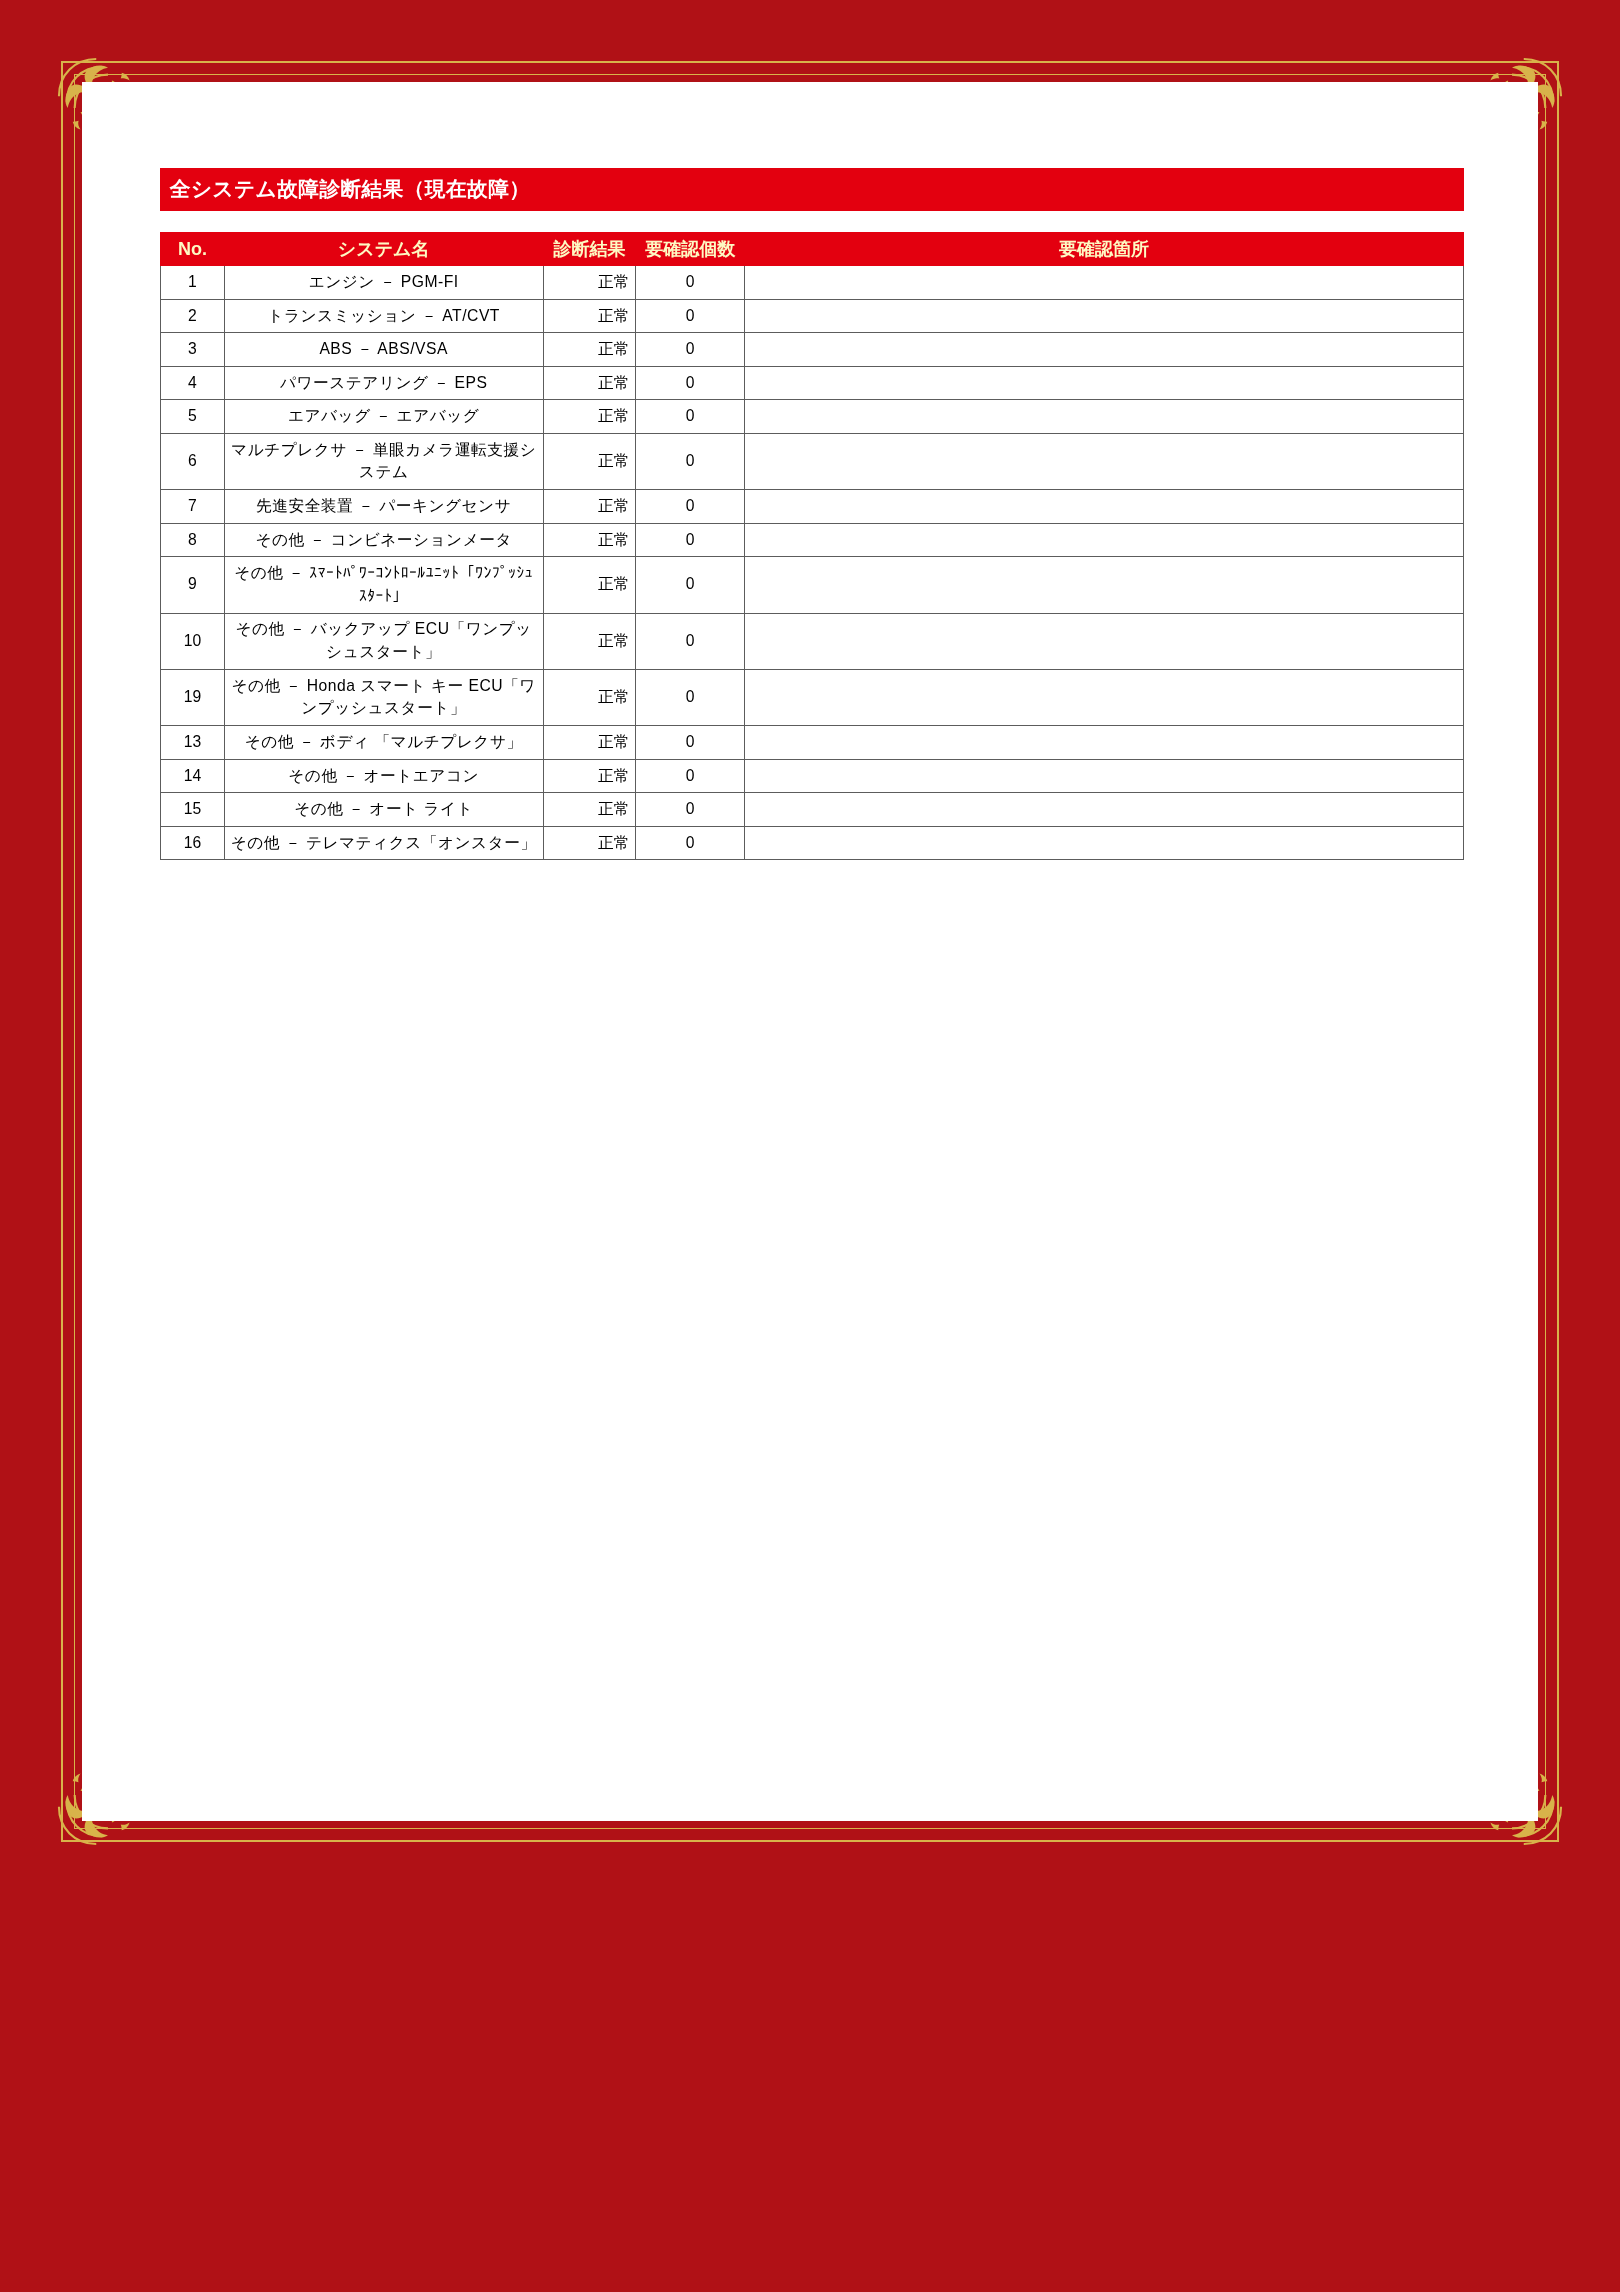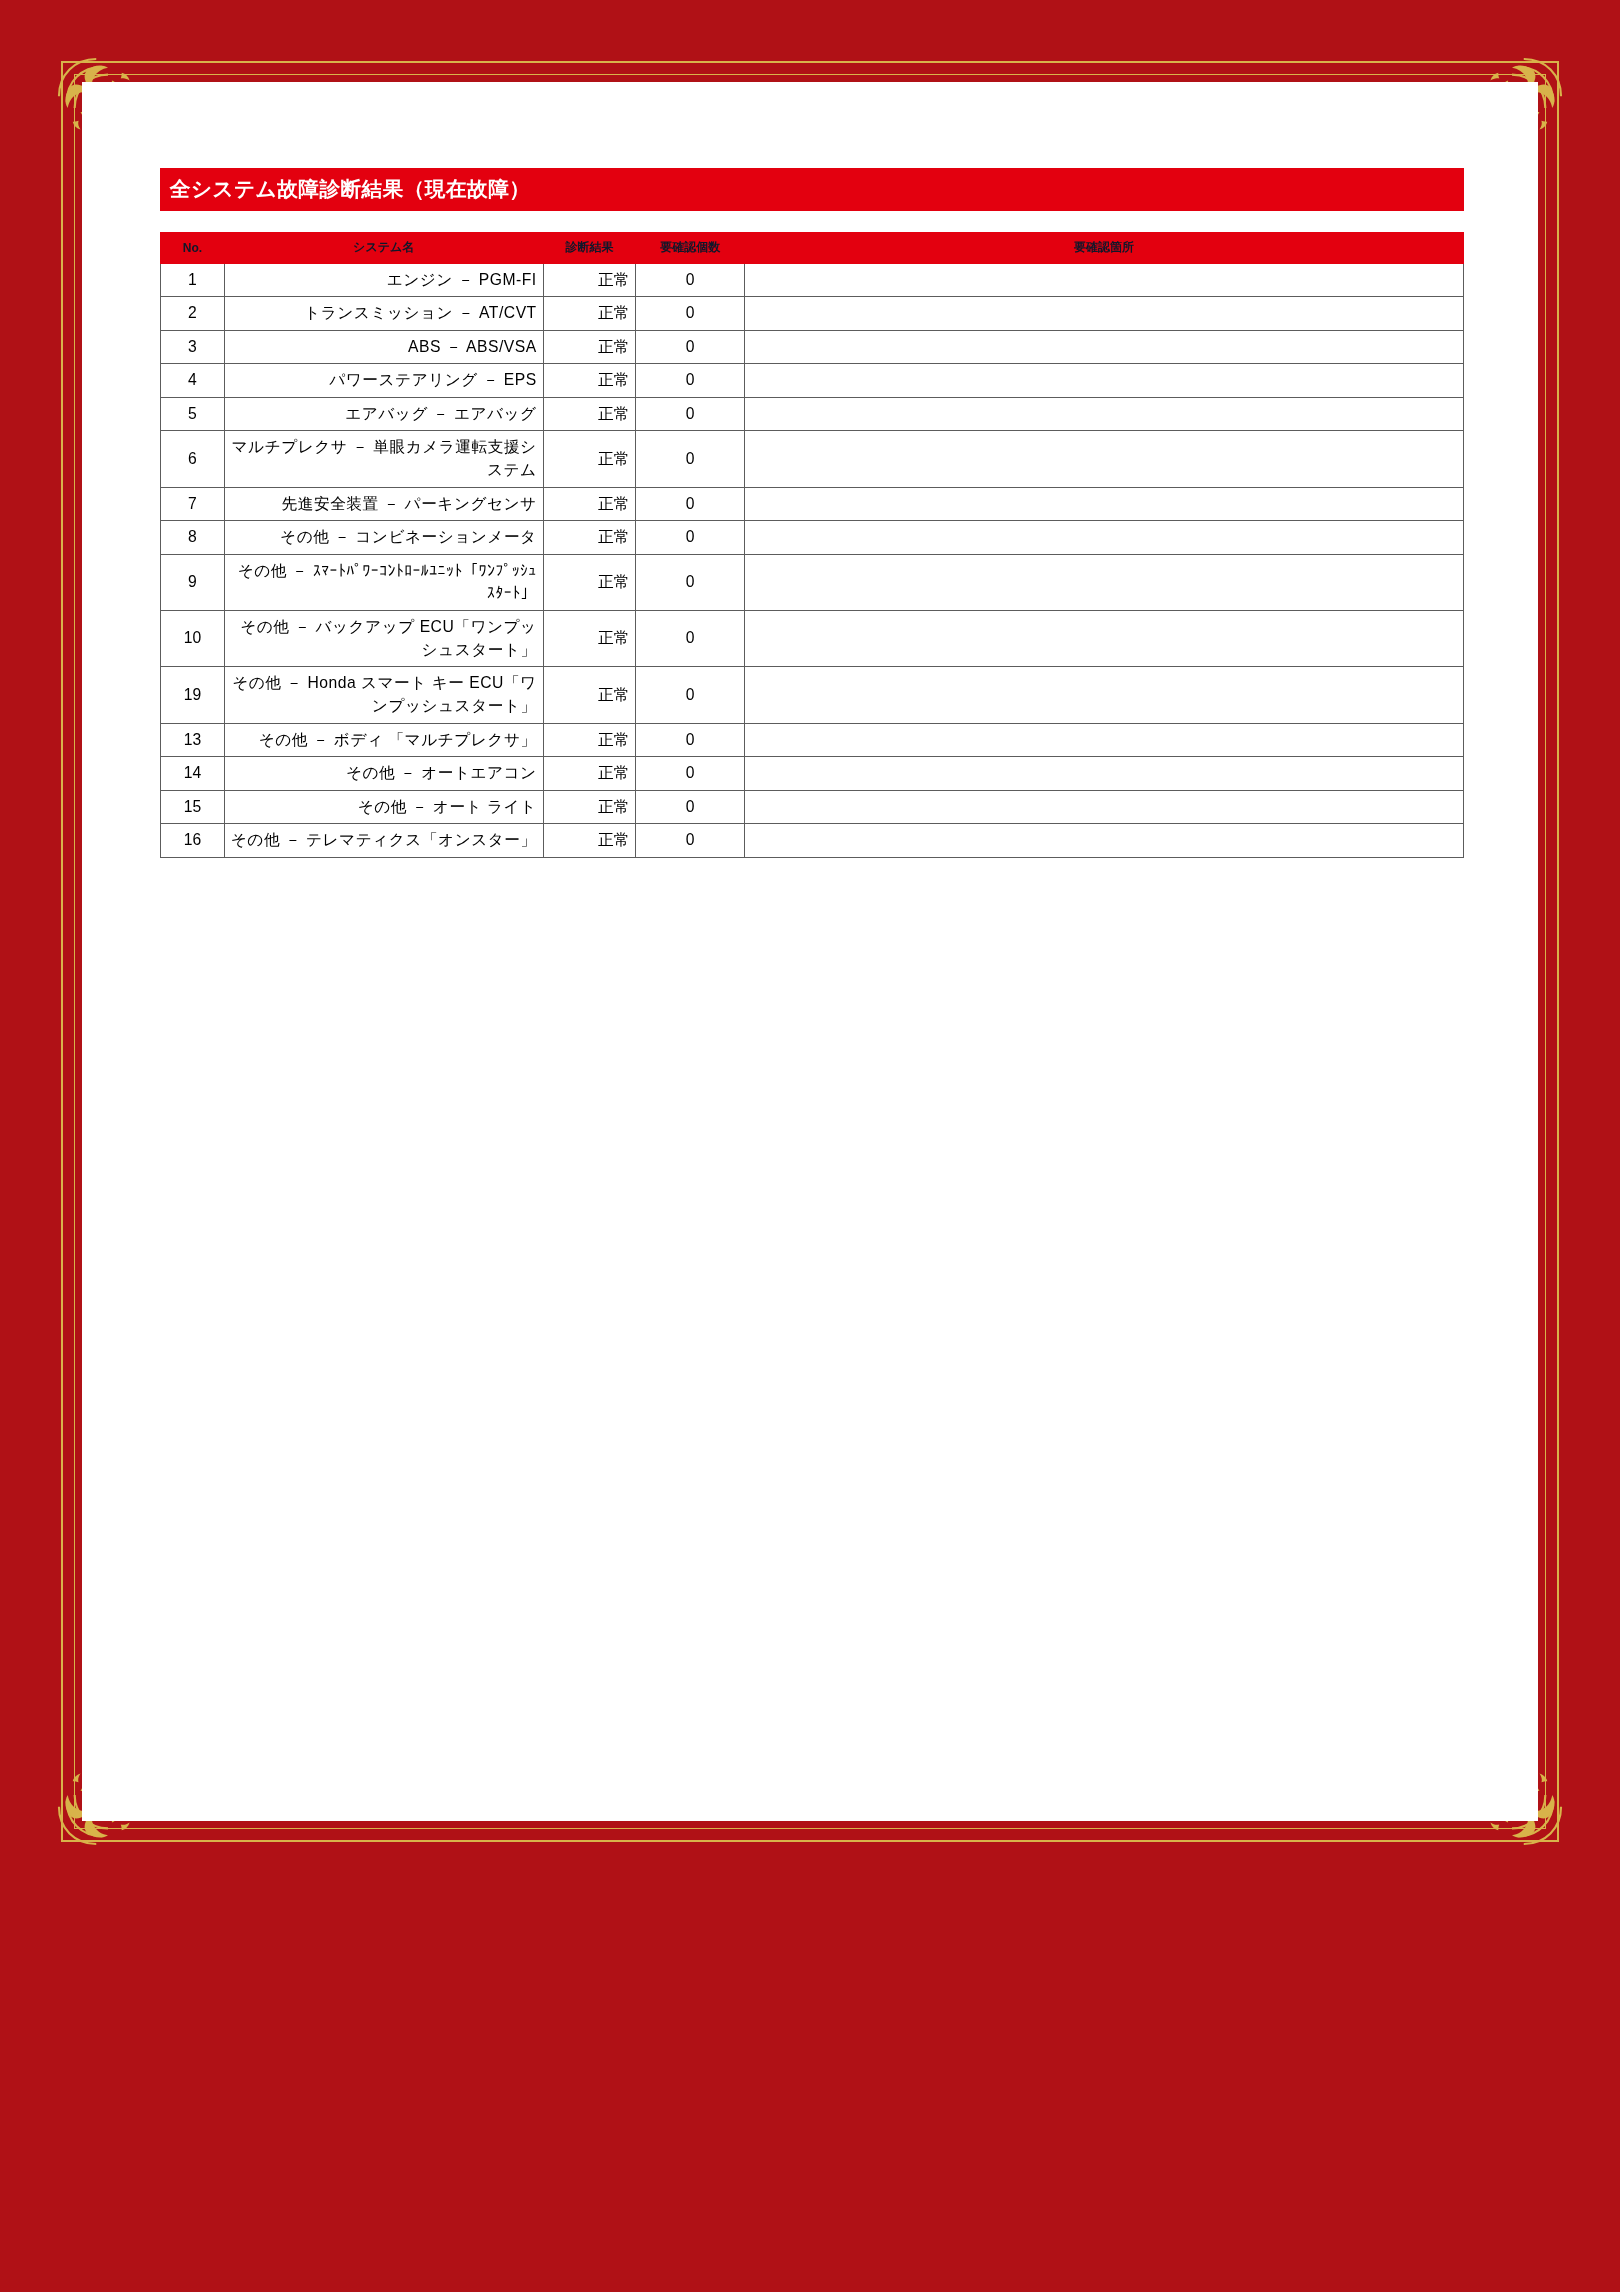--- a/index.html
+++ b/index.html
@@ -76,22 +76,22 @@
   }
 
   table.dtc-table {
     border-collapse: collapse;
     margin-top: 21.6px;
     width: 1304px;
     table-layout: fixed;
   }
   table.dtc-table th {
     background: #e3000f;
-    color: #0f172a;
-    font-size: 12px;
+    color: #fef9c3;
+    font-size: 18px;
     font-weight: bold;
     border: 1px solid #e3000f;
     padding: 3.9px 3.9px;
     text-align: center;
     height: 21.6px;
   }
   table.dtc-table td {
     border: 1px solid #5c5c5c;
     font-size: 15.7px;
     color: #000000;
@@ -99,21 +99,21 @@
     vertical-align: middle;
     line-height: 1.45;
   }
   td.col-no {
     text-align: center;
     width: 55px;
     font-size: 15.7px;
   }
   td.col-system {
     width: 310px;
-    text-align: right;
+    text-align: center;
     letter-spacing: 0.5px;
   }
   td.col-result {
     width: 84px;
     text-align: right;
   }
   td.col-count {
     width: 100px;
     text-align: center;
   }

